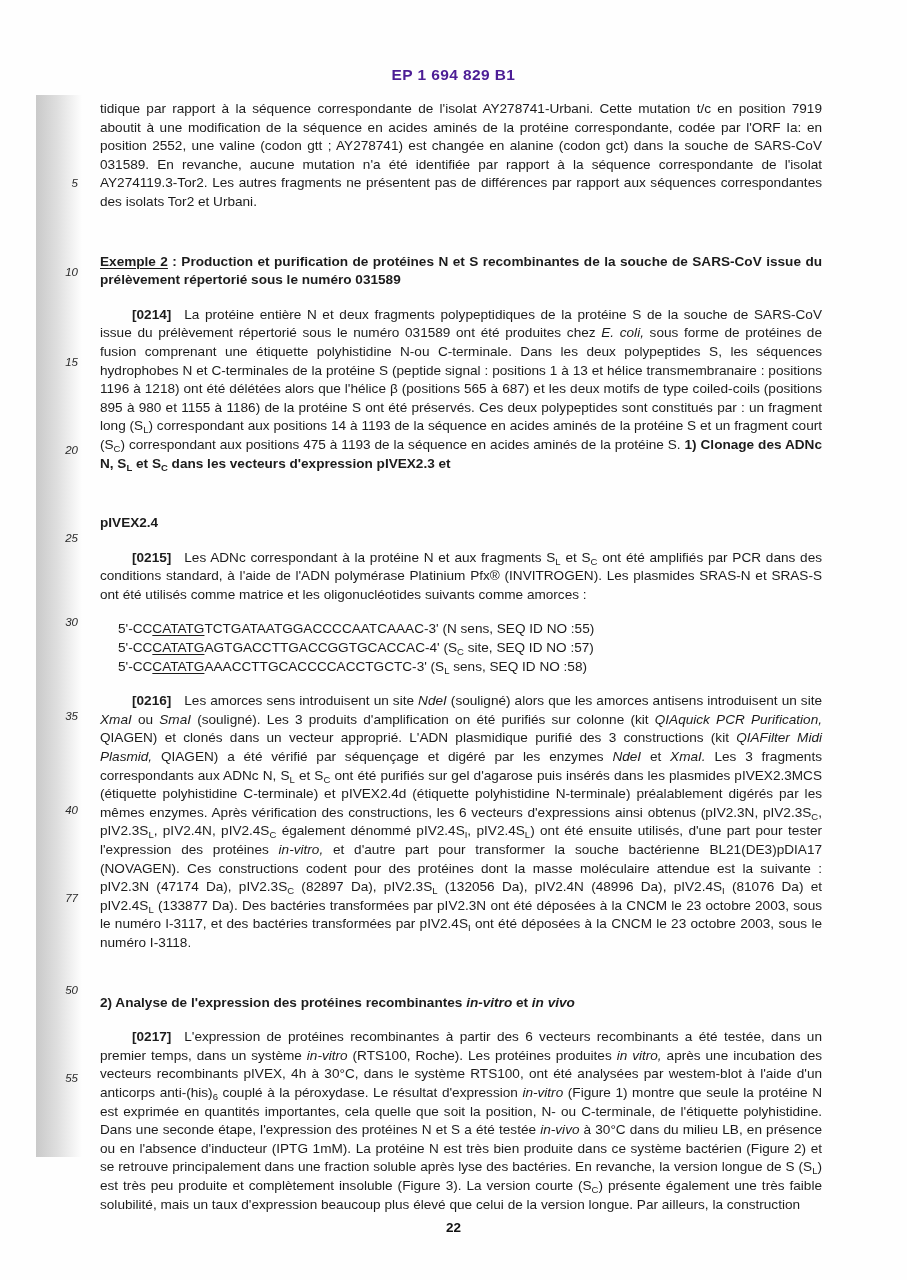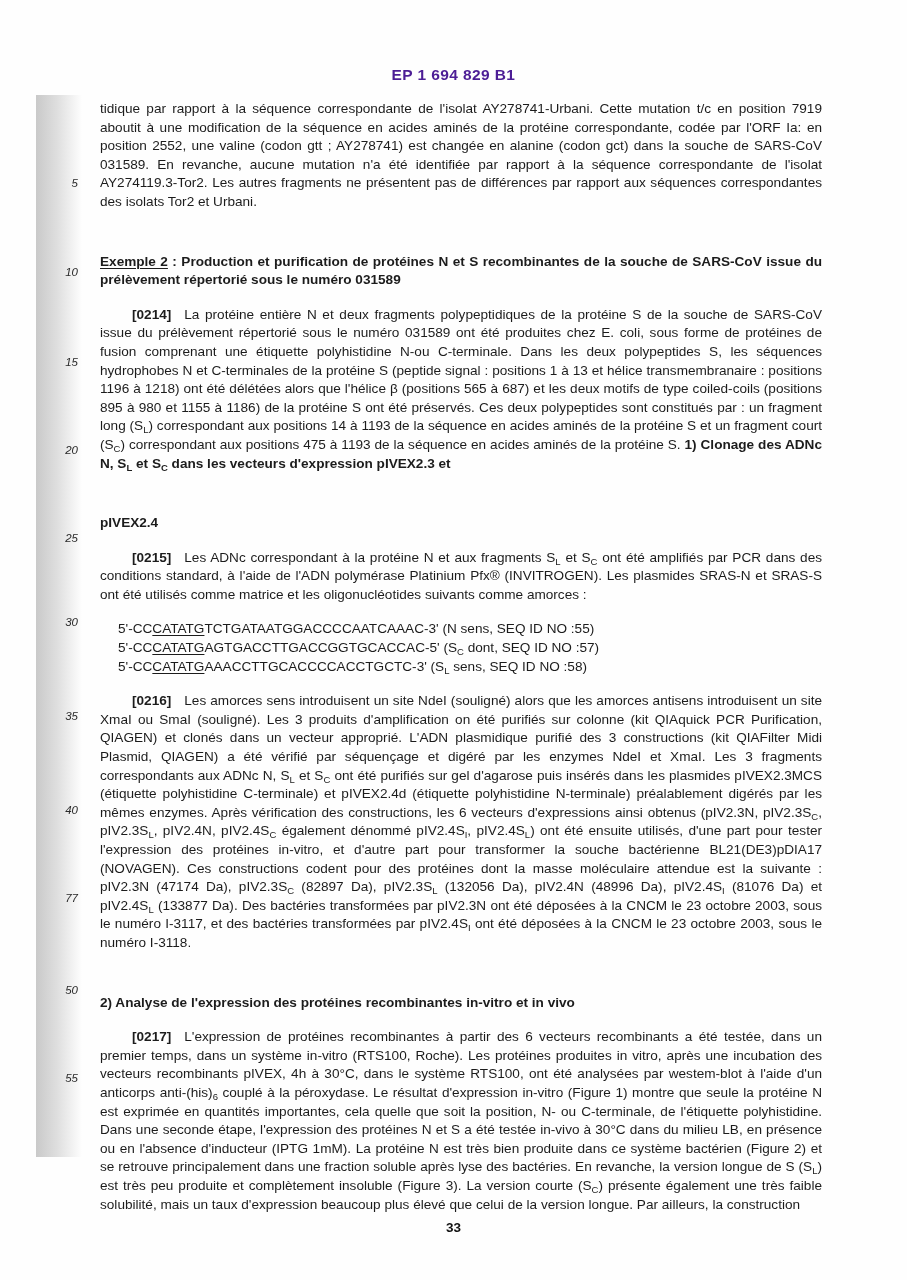--- a/index.html
+++ b/index.html
@@ -37,21 +37,21 @@
     position:absolute;left:100px;top:100px;width:722px;
     font-size:13.6px;line-height:18.6px;text-align:justify;
   }
   .block{margin-top:16px;}
   .content .block:first-child{margin-top:0;}
   .heading{font-weight:700;margin-top:41px;}
   .seq{margin-left:18px;text-align:left;}
   .seq + .seq{margin-top:0;}
 
   .r-b{font-weight:700;}
-  .r-i{}
+  .r-i{font-style:italic;}
   .r-u{text-decoration:underline;text-underline-offset:2px;}
   .r-sub{font-size:9.5px;vertical-align:-3px;line-height:0;}
   .r-gap{margin-right:13px;margin-left:32px;}
 
   .doc-footer{
     position:absolute;top:1220px;left:0;width:100%;
     text-align:center;font-weight:700;font-size:13.5px;color:#111;
   }
 </style>
 </head>
@@ -73,20 +73,20 @@
       <div class="line-no" style="top: 983px;">50</div>
       <div class="line-no" style="top: 1071px;">55</div>
     </div>
   <div class="content">
       <div class="block para"><span>tidique par rapport à la séquence correspondante de l'isolat AY278741-Urbani. Cette mutation t/c en position 7919 aboutit à une modification de la séquence en acides aminés de la protéine correspondante, codée par l'ORF Ia: en position 2552, une valine (codon gtt ; AY278741) est changée en alanine (codon gct) dans la souche de SARS-CoV 031589. En revanche, aucune mutation n'a été identifiée par rapport à la séquence correspondante de l'isolat AY274119.3-Tor2. Les autres fragments ne présentent pas de différences par rapport aux séquences correspondantes des isolats Tor2 et Urbani.</span></div>
       <div class="block heading"><span class="r-b r-u">Exemple 2</span><span class="r-b"> : Production et purification de protéines N et S recombinantes de la souche de SARS-CoV issue du prélèvement répertorié sous le numéro 031589</span></div>
       <div class="block para"><span class="r-b r-gap">[0214]</span><span>La protéine entière N et deux fragments polypeptidiques de la protéine S de la souche de SARS-CoV issue du prélèvement répertorié sous le numéro 031589 ont été produites chez </span><span class="r-i">E. coli,</span><span> sous forme de protéines de fusion comprenant une étiquette polyhistidine N-ou C-terminale. Dans les deux polypeptides S, les séquences hydrophobes N et C-terminales de la protéine S (peptide signal : positions 1 à 13 et hélice transmembranaire : positions 1196 à 1218) ont été délétées alors que l'hélice β (positions 565 à 687) et les deux motifs de type coiled-coils (positions 895 à 980 et 1155 à 1186) de la protéine S ont été préservés. Ces deux polypeptides sont constitués par : un fragment long (S</span><span class="r-sub">L</span><span>) correspondant aux positions 14 à 1193 de la séquence en acides aminés de la protéine S et un fragment court (S</span><span class="r-sub">C</span><span>) correspondant aux positions 475 à 1193 de la séquence en acides aminés de la protéine S. </span><span class="r-b">1) Clonage des ADNc N, S</span><span class="r-b r-sub">L</span><span class="r-b"> et S</span><span class="r-b r-sub">C</span><span class="r-b"> dans les vecteurs d'expression pIVEX2.3 et</span></div>
       <div class="block heading"><span class="r-b">pIVEX2.4</span></div>
       <div class="block para"><span class="r-b r-gap">[0215]</span><span>Les ADNc correspondant à la protéine N et aux fragments S</span><span class="r-sub">L</span><span> et S</span><span class="r-sub">C</span><span> ont été amplifiés par PCR dans des conditions standard, à l'aide de l'ADN polymérase Platinium Pfx® (INVITROGEN). Les plasmides SRAS-N et SRAS-S ont été utilisés comme matrice et les oligonucléotides suivants comme amorces :</span></div>
       <div class="block seq"><span>5'-CC</span><span class="r-u">CATATG</span><span>TCTGATAATGGACCCCAATCAAAC-3' (N sens, SEQ ID NO :55)</span></div>
-      <div class="block seq"><span>5'-CC</span><span class="r-u">CATATG</span><span>AGTGACCTTGACCGGTGCACCAC-5' (S</span><span class="r-sub">C</span><span> dont, SEQ ID NO :57)</span></div>
+      <div class="block seq"><span>5'-CC</span><span class="r-u">CATATG</span><span>AGTGACCTTGACCGGTGCACCAC-4' (S</span><span class="r-sub">C</span><span> site, SEQ ID NO :57)</span></div>
       <div class="block seq"><span>5'-CC</span><span class="r-u">CATATG</span><span>AAACCTTGCACCCCACCTGCTC-3' (S</span><span class="r-sub">L</span><span> sens, SEQ ID NO :58)</span></div>
       <div class="block para"><span class="r-b r-gap">[0216]</span><span>Les amorces sens introduisent un site </span><span class="r-i">NdeI</span><span> (souligné) alors que les amorces antisens introduisent un site </span><span class="r-i">XmaI</span><span> ou </span><span class="r-i">SmaI</span><span> (souligné). Les 3 produits d'amplification on été purifiés sur colonne (kit </span><span class="r-i">QIAquick PCR Purification,</span><span> QIAGEN) et clonés dans un vecteur approprié. L'ADN plasmidique purifié des 3 constructions (kit </span><span class="r-i">QIAFilter Midi Plasmid,</span><span> QIAGEN) a été vérifié par séquençage et digéré par les enzymes </span><span class="r-i">NdeI</span><span> et </span><span class="r-i">XmaI.</span><span> Les 3 fragments correspondants aux ADNc N, S</span><span class="r-sub">L</span><span> et S</span><span class="r-sub">C</span><span> ont été purifiés sur gel d'agarose puis insérés dans les plasmides pIVEX2.3MCS (étiquette polyhistidine C-terminale) et pIVEX2.4d (étiquette polyhistidine N-terminale) préalablement digérés par les mêmes enzymes. Après vérification des constructions, les 6 vecteurs d'expressions ainsi obtenus (pIV2.3N, pIV2.3S</span><span class="r-sub">C</span><span>, pIV2.3S</span><span class="r-sub">L</span><span>, pIV2.4N, pIV2.4S</span><span class="r-sub">C</span><span> également dénommé pIV2.4S</span><span class="r-sub">I</span><span>, pIV2.4S</span><span class="r-sub">L</span><span>) ont été ensuite utilisés, d'une part pour tester l'expression des protéines </span><span class="r-i">in-vitro,</span><span> et d'autre part pour transformer la souche bactérienne BL21(DE3)pDIA17 (NOVAGEN). Ces constructions codent pour des protéines dont la masse moléculaire attendue est la suivante : pIV2.3N (47174 Da), pIV2.3S</span><span class="r-sub">C</span><span> (82897 Da), pIV2.3S</span><span class="r-sub">L</span><span> (132056 Da), pIV2.4N (48996 Da), pIV2.4S</span><span class="r-sub">I</span><span> (81076 Da) et pIV2.4S</span><span class="r-sub">L</span><span> (133877 Da). Des bactéries transformées par pIV2.3N ont été déposées à la CNCM le 23 octobre 2003, sous le numéro I-3117, et des bactéries transformées par pIV2.4S</span><span class="r-sub">I</span><span> ont été déposées à la CNCM le 23 octobre 2003, sous le numéro I-3118.</span></div>
       <div class="block heading"><span class="r-b">2) Analyse de l'expression des protéines recombinantes </span><span class="r-b r-i">in-vitro</span><span class="r-b"> et </span><span class="r-b r-i">in vivo</span></div>
       <div class="block para"><span class="r-b r-gap">[0217]</span><span>L'expression de protéines recombinantes à partir des 6 vecteurs recombinants a été testée, dans un premier temps, dans un système </span><span class="r-i">in-vitro</span><span> (RTS100, Roche). Les protéines produites </span><span class="r-i">in vitro,</span><span> après une incubation des vecteurs recombinants pIVEX, 4h à 30°C, dans le système RTS100, ont été analysées par westem-blot à l'aide d'un anticorps anti-(his)</span><span class="r-sub">6</span><span> couplé à la péroxydase. Le résultat d'expression </span><span class="r-i">in-vitro</span><span> (Figure 1) montre que seule la protéine N est exprimée en quantités importantes, cela quelle que soit la position, N- ou C-terminale, de l'étiquette polyhistidine. Dans une seconde étape, l'expression des protéines N et S a été testée </span><span class="r-i">in-vivo</span><span> à 30°C dans du milieu LB, en présence ou en l'absence d'inducteur (IPTG 1mM). La protéine N est très bien produite dans ce système bactérien (Figure 2) et se retrouve principalement dans une fraction soluble après lyse des bactéries. En revanche, la version longue de S (S</span><span class="r-sub">L</span><span>) est très peu produite et complètement insoluble (Figure 3). La version courte (S</span><span class="r-sub">C</span><span>) présente également une très faible solubilité, mais un taux d'expression beaucoup plus élevé que celui de la version longue. Par ailleurs, la construction</span></div>
     </div>
-  <div class="doc-footer">33</div>
+  <div class="doc-footer">22</div>
 </div>
 
 </body></html>

